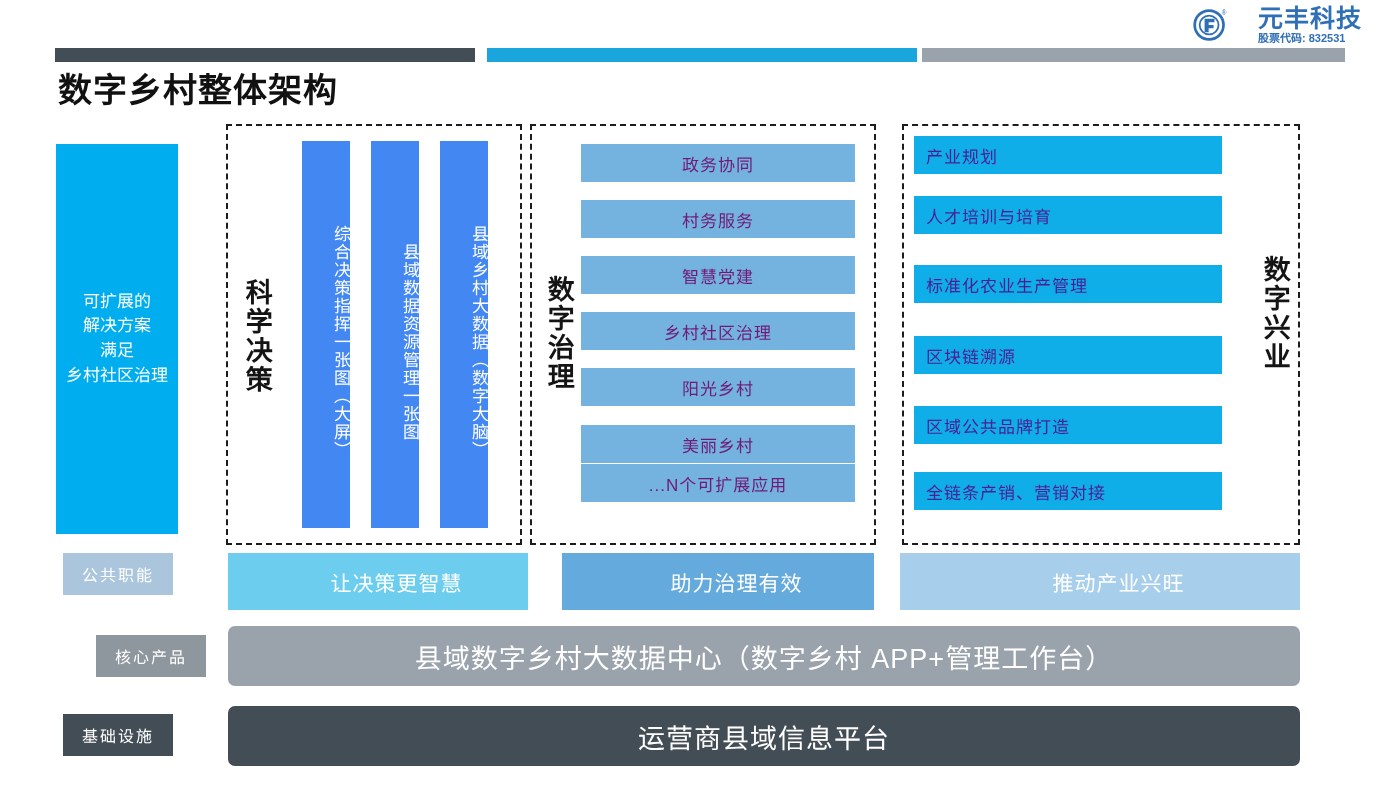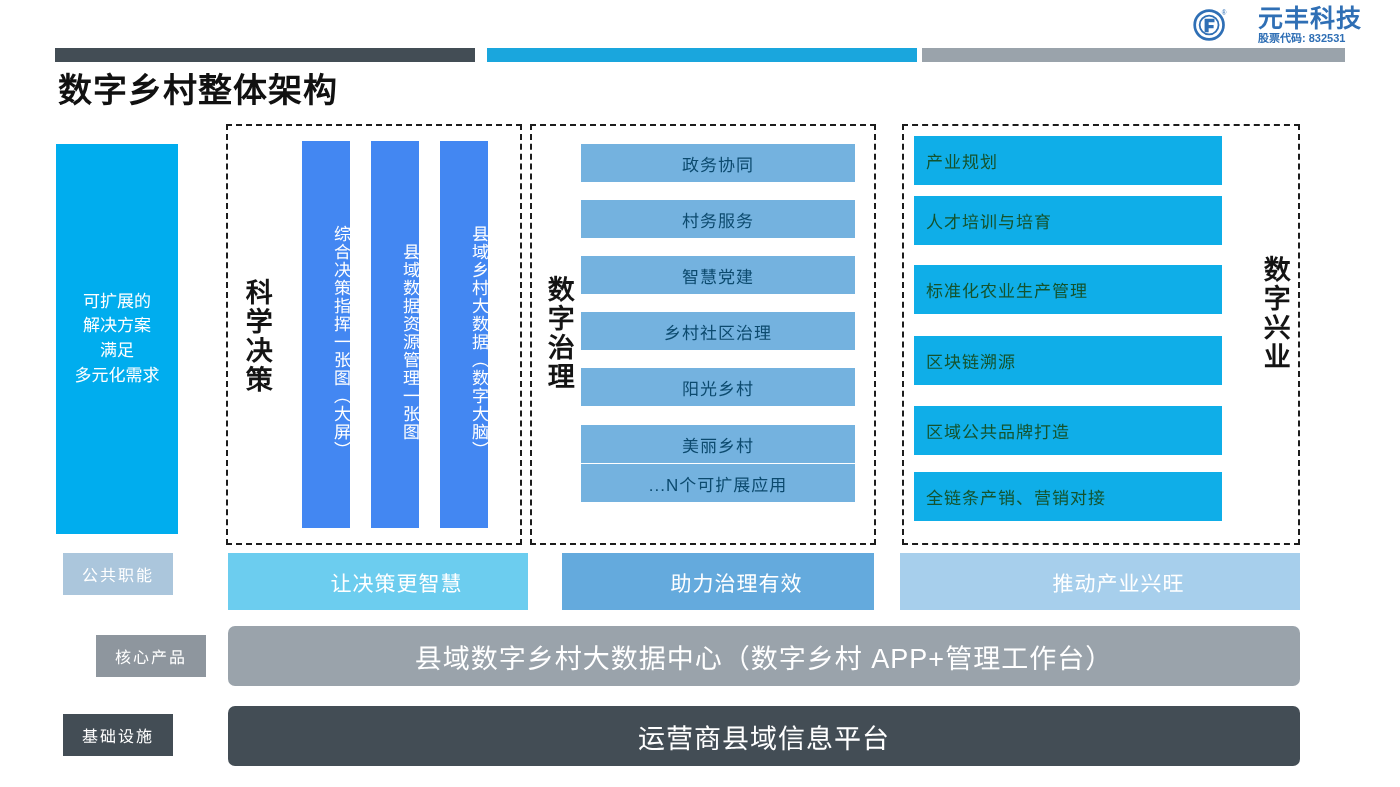--- a/index.html
+++ b/index.html
@@ -88,30 +88,30 @@
     padding-top: 14px; line-height: 1.12;
   }
   #vcol-1 { left: 302px; width: 48px; }
   #vcol-2 { left: 371px; width: 48px; }
   #vcol-3 { left: 440px; width: 48px; }
 
   
   .gov-bar {
     position: absolute; left: 581px; width: 274px; height: 38px;
     background: #74B2DF;
-    color: #0c4a6e; font-size: 17px;
+    color: #701a75; font-size: 17px;
     display: flex; align-items: center; justify-content: center;
     letter-spacing: 1px;
   }
 
   
   .ind-bar {
-    position: absolute; left: 914px; width: 308px; height: 49px;
+    position: absolute; left: 914px; width: 308px; height: 38px;
     background: #0FAEE8;
-    color: #14532d; font-size: 17px;
+    color: #4c1d95; font-size: 17px;
     display: flex; align-items: center; justify-content: flex-start;
     padding-left: 12px; letter-spacing: 1px;
   }
 
   
   .row-label {
     position: absolute; left: 63px; width: 110px; height: 42px;
     display: flex; align-items: center; justify-content: center;
     color: #ffffff; font-size: 16px; letter-spacing: 2px;
   }
@@ -162,21 +162,21 @@
   <div class="rule dark"></div>
   <div class="rule cyan"></div>
   <div class="rule gray"></div>
 
   <div class="slide-title">数字乡村整体架构</div>
 
   <div class="left-panel">
     <div class="left-panel-text">可扩展的
 解决方案
 满足
-多元化需求</div>
+乡村社区治理</div>
   </div>
 
   <div class="dashed-box" id="box-decision"></div>
   <div class="dashed-box" id="box-govern"></div>
   <div class="dashed-box" id="box-industry"></div>
 
   <div class="v-caption" id="cap-decision">科学决策</div>
   <div class="v-caption" id="cap-govern">数字治理</div>
   <div class="v-caption" id="cap-industry">数字兴业</div>
 

